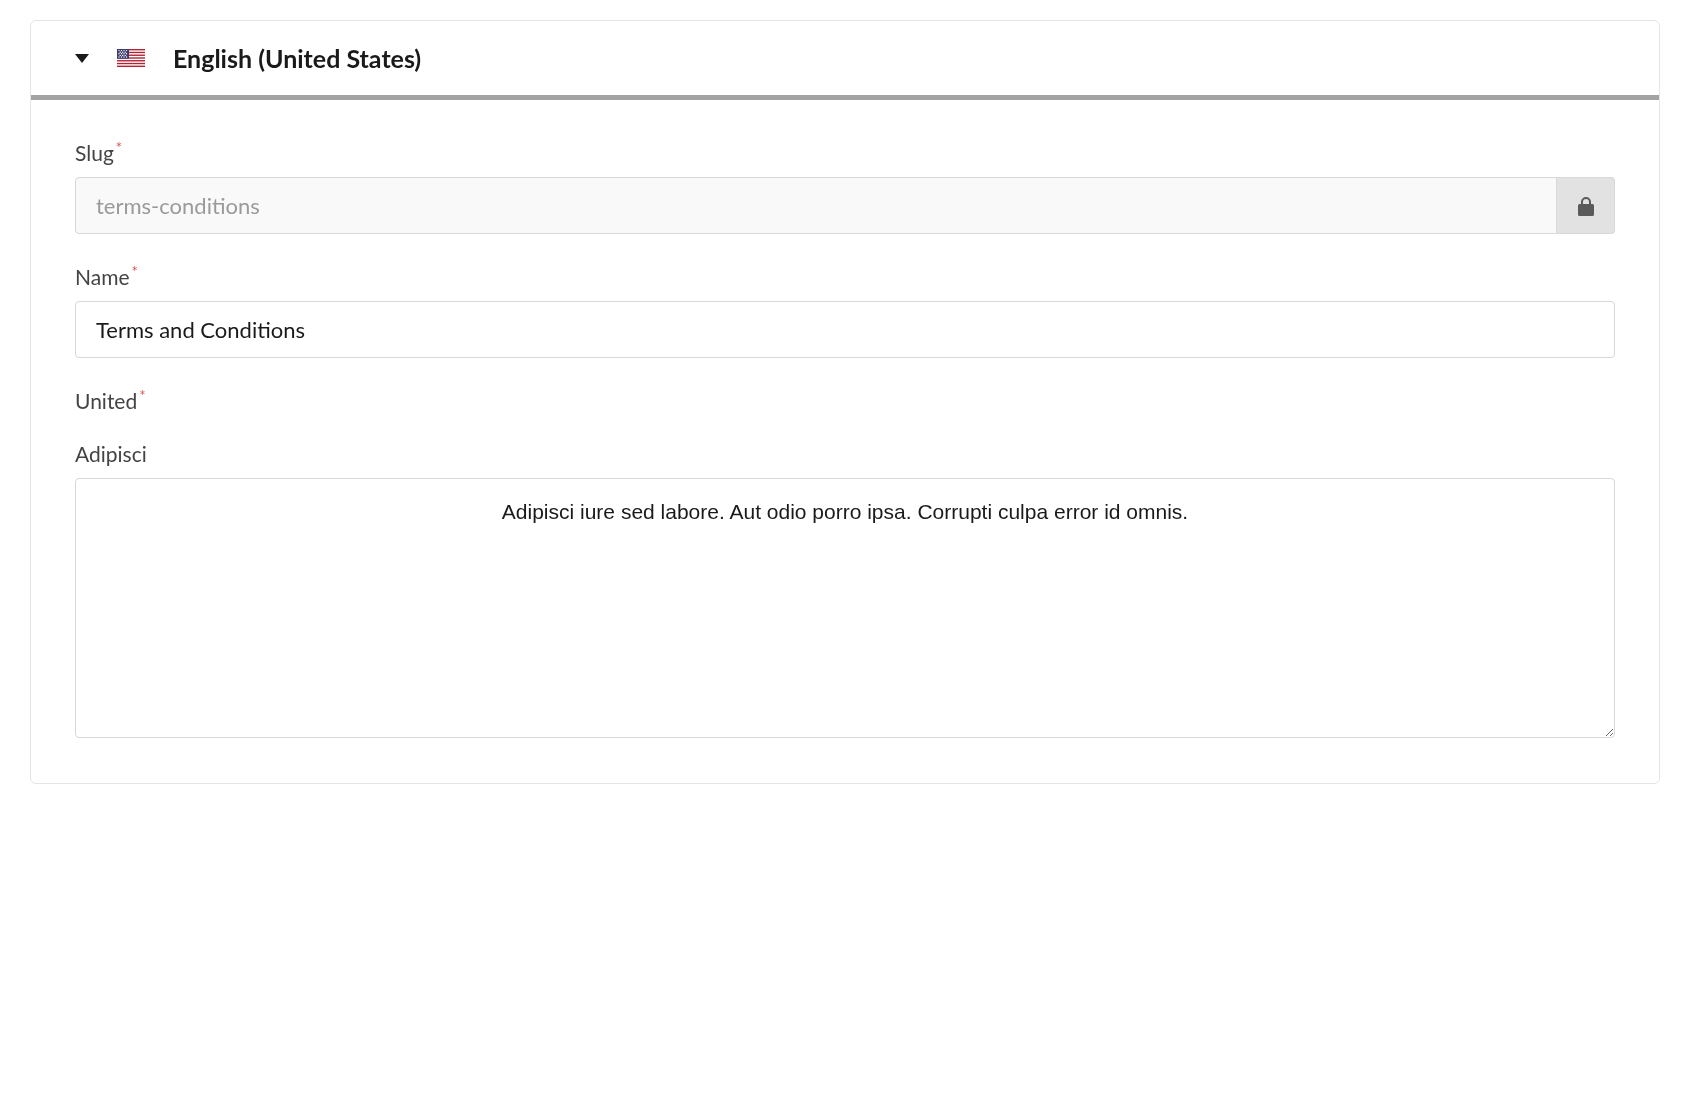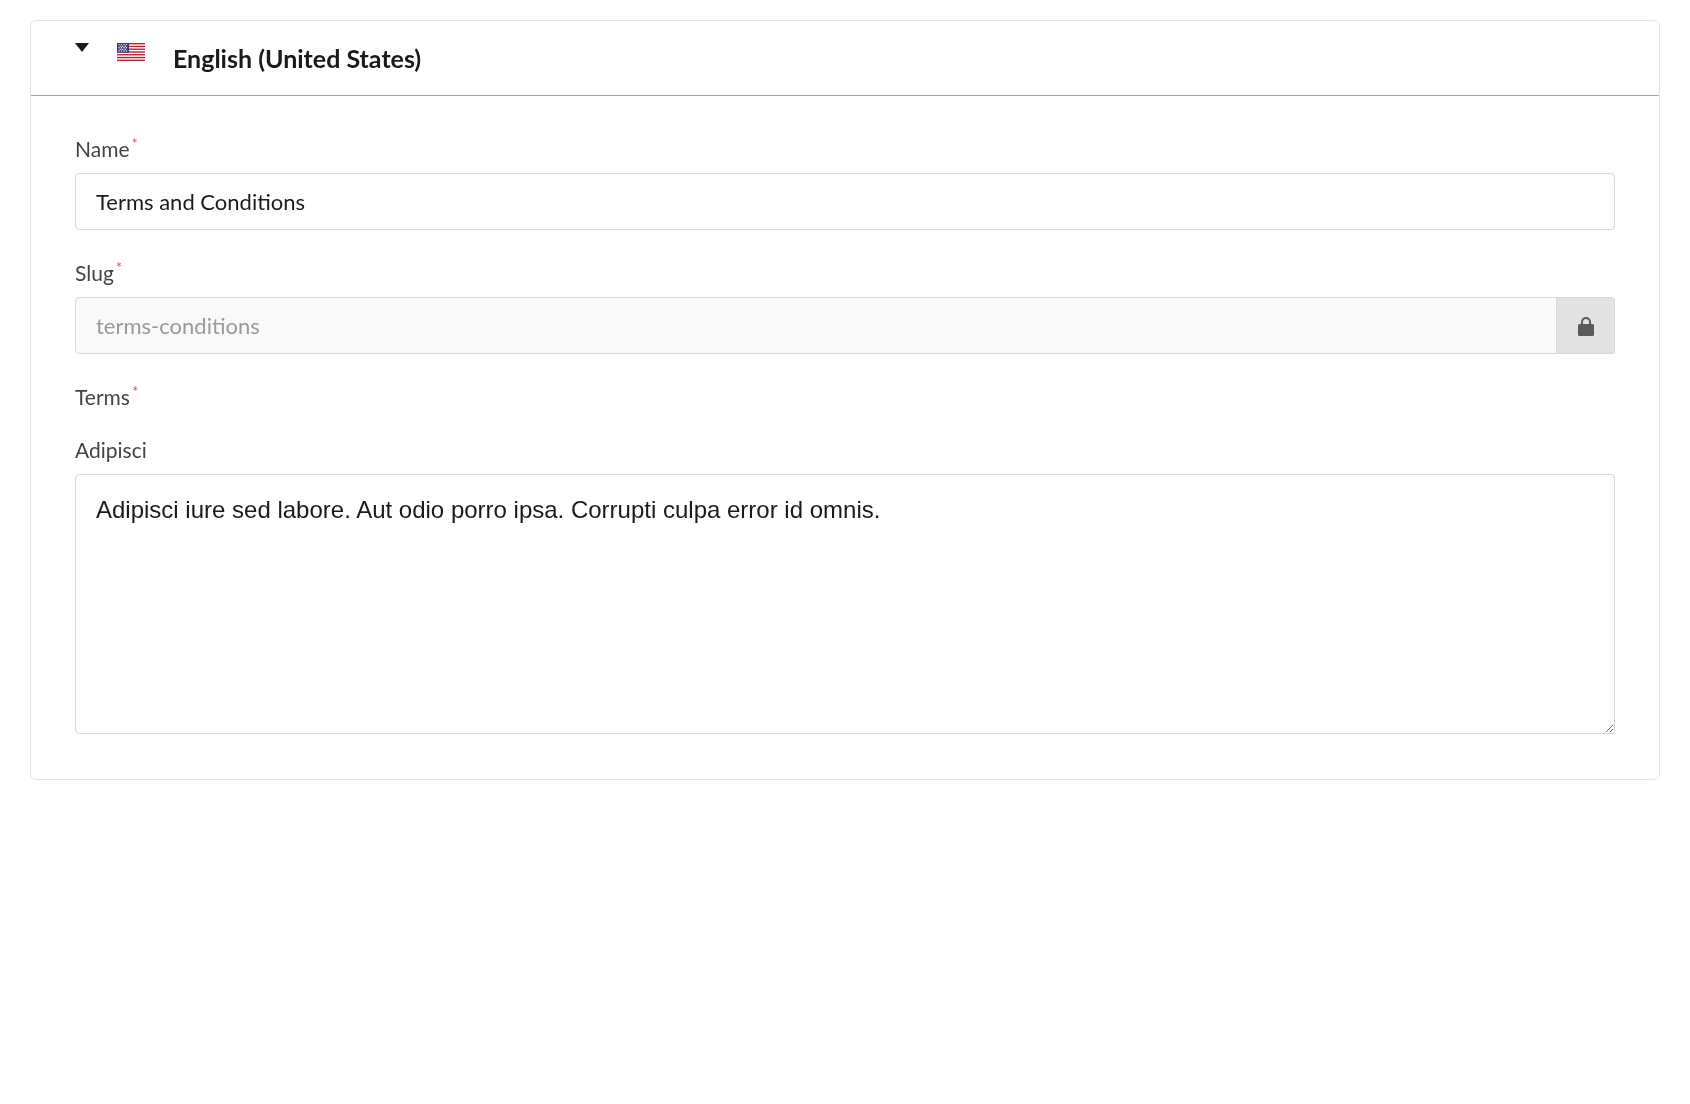--- a/index.html
+++ b/index.html
@@ -16,23 +16,23 @@
     }
     
     .panel {
       border: 1px solid #e5e5e5;
       border-radius: 6px;
       background: #ffffff;
     }
     
     .panel-header {
       display: flex;
-      align-items: flex-start;
+      align-items: center;
       padding: 22px 44px;
-      border-bottom: 1px solid #a3a3a3;
+      border-bottom: 5px solid #a3a3a3;
       gap: 28px;
     }
     
     .chevron {
       width: 0;
       height: 0;
       border-left: 7px solid transparent;
       border-right: 7px solid transparent;
       border-top: 9px solid #1a1a1a;
     }
@@ -114,28 +114,29 @@
     .lock-icon {
       width: 18px;
       height: 20px;
       fill: #5a5a5a;
     }
     
     .form-textarea {
       width: 100%;
       min-height: 260px;
       padding: 18px 20px;
-      font-size: 24px;
+      font-size: 21px;
       color: #1a1a1a;
       border: 1px solid #d8d8d8;
       border-radius: 4px;
       background: #ffffff;
       font-family: Arial, sans-serif;
       resize: both;
       line-height: 1.4;
+      text-align: center;
     }
     
     .form-group-last {
       margin-bottom: 0;
     }
   </style>
 </head>
 <body>
 
 <div class="panel">
@@ -174,42 +175,42 @@
         </g>
       </svg>
     </span>
     <span class="panel-title">English (United States)</span>
   </div>
 
   <div class="panel-body">
 
     <div class="form-group">
       <label class="form-label">
-        <span>Name</span><span class="required-mark">*</span>
-      </label>
-      <input type="text" class="form-input" value="Terms and Conditions" style="">
-    </div>
-
-    <div class="form-group">
-      <label class="form-label">
         <span>Slug</span><span class="required-mark">*</span>
       </label>
       <div class="input-group">
         <input type="text" class="form-input" disabled="" value="terms-conditions" style="">
         <span class="input-addon">
           <svg class="lock-icon" viewBox="0 0 18 20">
             <path d="M14 8V6a5 5 0 0 0-10 0v2H2.5A1.5 1.5 0 0 0 1 9.5v9A1.5 1.5 0 0 0 2.5 20h13a1.5 1.5 0 0 0 1.5-1.5v-9A1.5 1.5 0 0 0 15.5 8H14zM6 6a3 3 0 1 1 6 0v2H6V6z"></path>
           </svg>
         </span>
       </div>
     </div>
 
     <div class="form-group">
       <label class="form-label">
-        <span>Terms</span><span class="required-mark">*</span>
+        <span>Name</span><span class="required-mark">*</span>
+      </label>
+      <input type="text" class="form-input" value="Terms and Conditions" style="">
+    </div>
+
+    <div class="form-group">
+      <label class="form-label">
+        <span>United</span><span class="required-mark">*</span>
       </label>
     </div>
 
     <div class="form-group form-group-last">
       <label class="form-label">
         <span>Adipisci</span>
       </label>
       <textarea class="form-textarea" style="">Adipisci iure sed labore. Aut odio porro ipsa. Corrupti culpa error id omnis.</textarea>
     </div>
 

